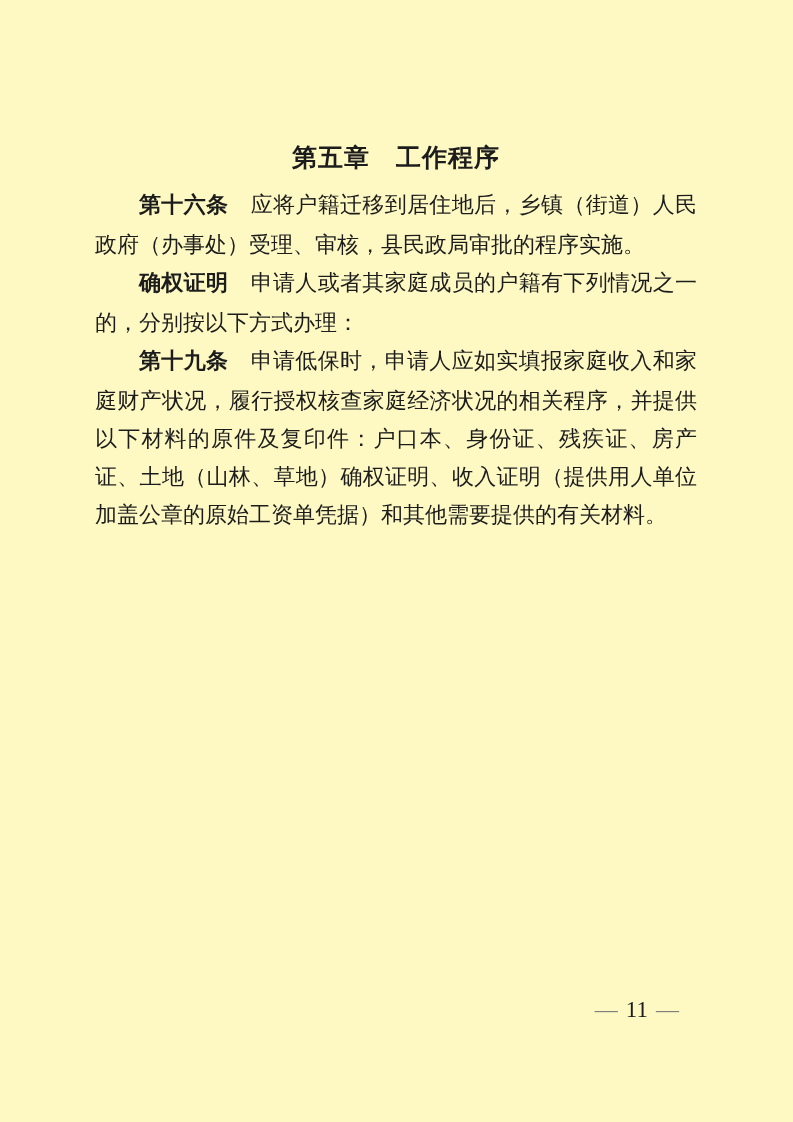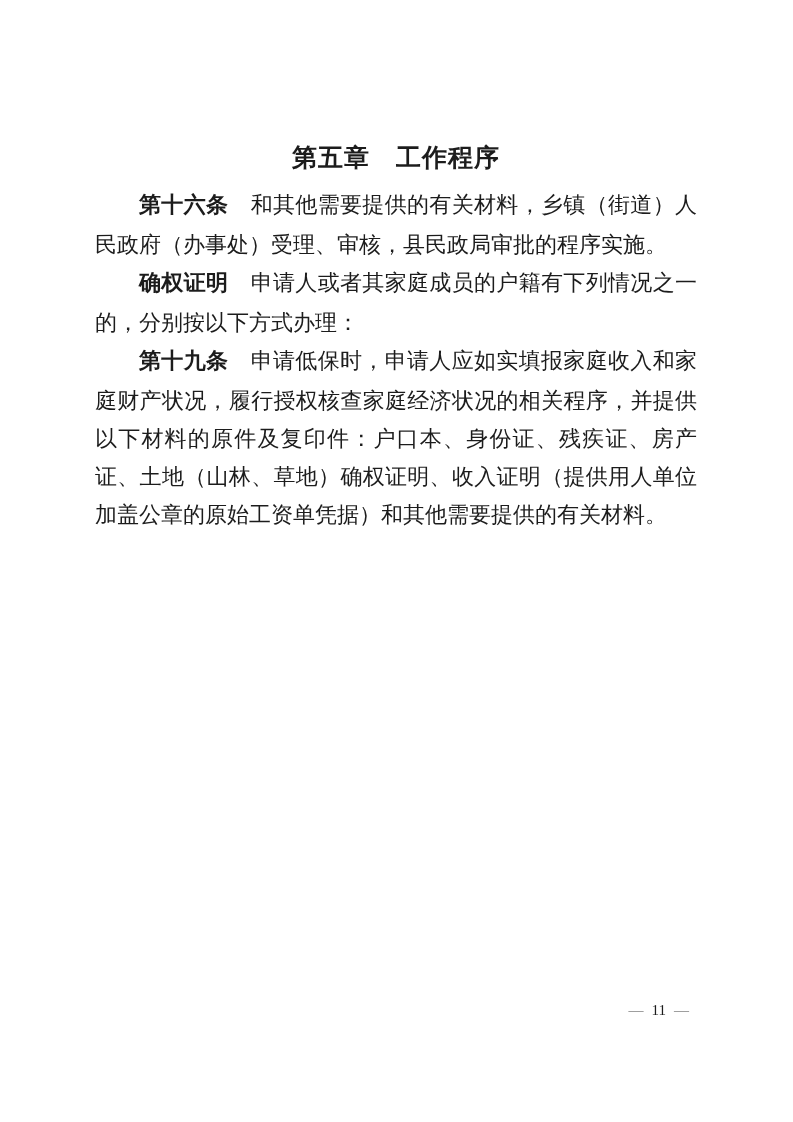--- a/index.html
+++ b/index.html
@@ -5,21 +5,21 @@
   html, body {
     margin: 0;
     padding: 0;
     background: #e8e8e8;
   }
   .page {
     position: relative;
     width: 793px;
     height: 1122px;
     margin: 0 auto;
-    background: #ffffff;
+    background: #fef9c3;
     overflow: hidden;
     font-family: "Liberation Serif", "DejaVu Serif", serif;
     color: #1c1c1c;
   }
   .content {
     position: absolute;
     left: 95px;
     top: 136px;
     width: 602px;
   }
@@ -41,41 +41,41 @@
     text-indent: 2em;
     word-break: break-all;
   }
   .article-num {
     font-family: Liberation Mono, monospace;
     font-weight: bold;
   }
   .footer {
     position: absolute;
     top: 998px;
-    right: 104px;
-    font-size: 15px;
+    right: 114px;
+    font-size: 23px;
     line-height: 24px;
     white-space: nowrap;
   }
   .footer .dash {
     color: #808080;
   }
   .footer .pagenum {
     color: #1c1c1c;
     margin: 0 8px;
   }
 </style>
 </head>
 <body>
 
 <div class="page">
   <div class="content">
     <h1 class="chapter-title">第五章　工作程序</h1>
     <div id="paragraphs">
-        <p class="para"><span class="article-num">第十六条</span><span>　和其他需要提供的有关材料，乡镇（街道）人民政府（办事处）受理、审核，县民政局审批的程序实施。</span></p>
+        <p class="para"><span class="article-num">第十六条</span><span>　应将户籍迁移到居住地后，乡镇（街道）人民政府（办事处）受理、审核，县民政局审批的程序实施。</span></p>
         <p class="para"><span class="article-num">确权证明</span><span>　申请人或者其家庭成员的户籍有下列情况之一的，分别按以下方式办理：</span></p>
         <p class="para"><span class="article-num">第十九条</span><span>　申请低保时，申请人应如实填报家庭收入和家庭财产状况，履行授权核查家庭经济状况的相关程序，并提供以下材料的原件及复印件：户口本、身份证、残疾证、房产证、土地（山林、草地）确权证明、收入证明（提供用人单位加盖公章的原始工资单凭据）和其他需要提供的有关材料。</span></p>
       </div>
   </div>
   <div class="footer">
     <span class="dash">—</span><span class="pagenum">11</span><span class="dash">—</span>
   </div>
 </div>
 
 </body></html>

